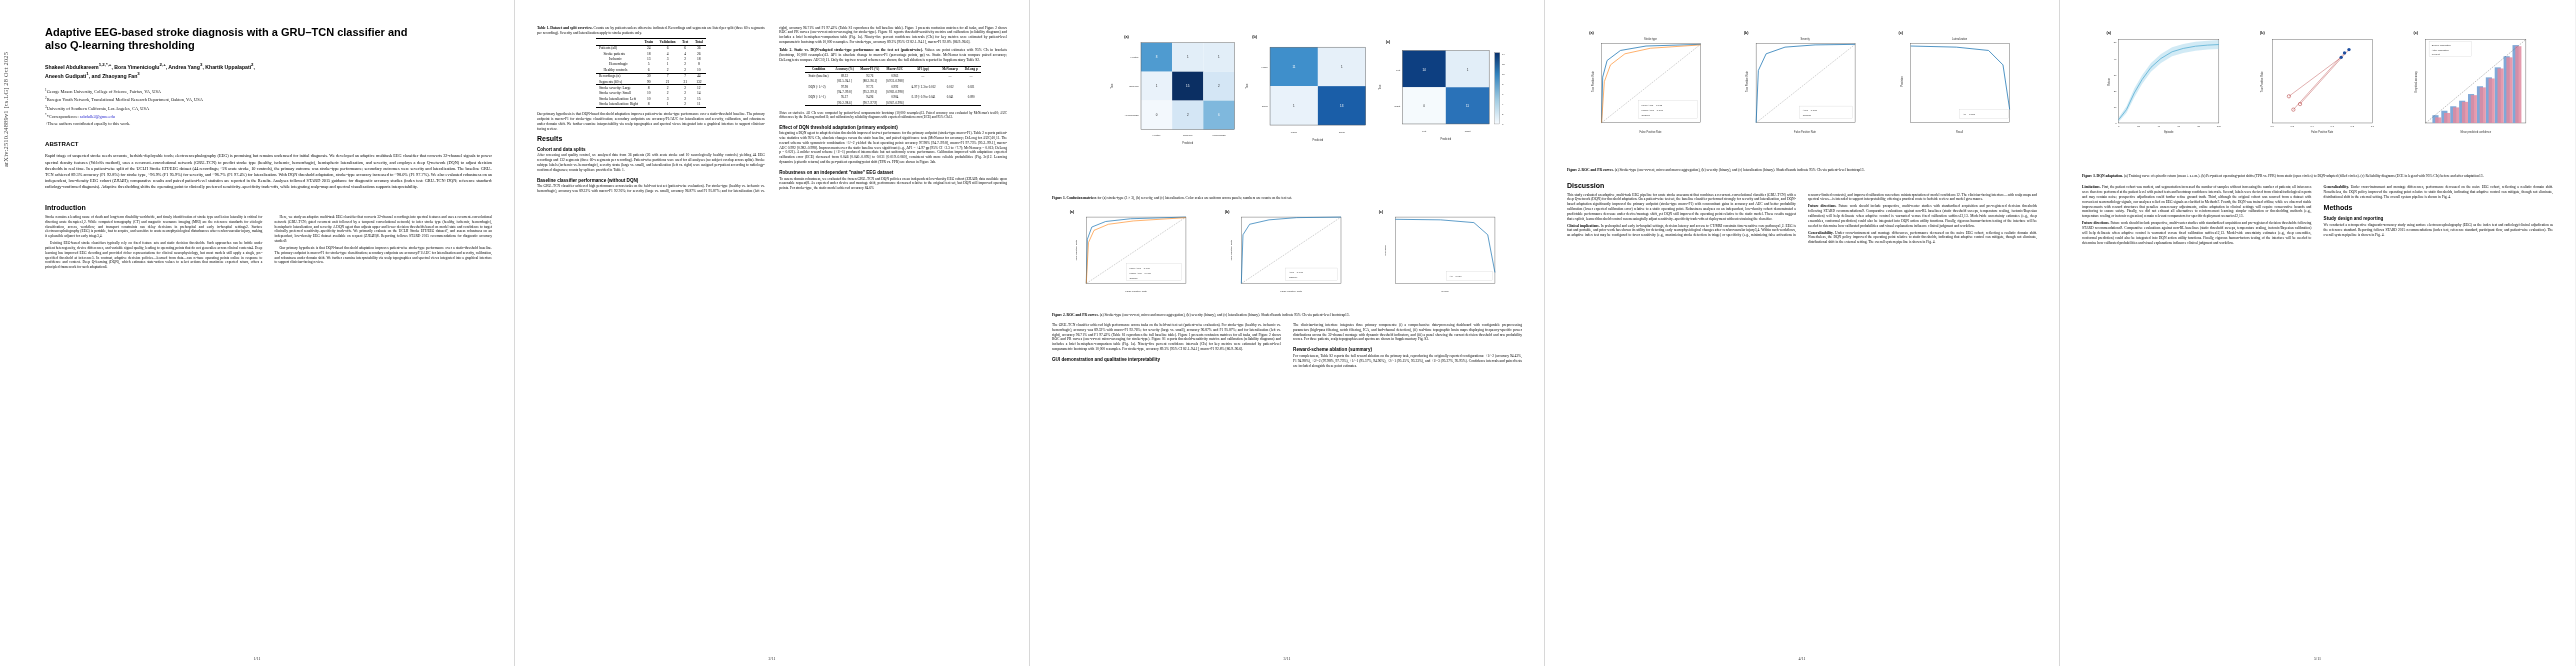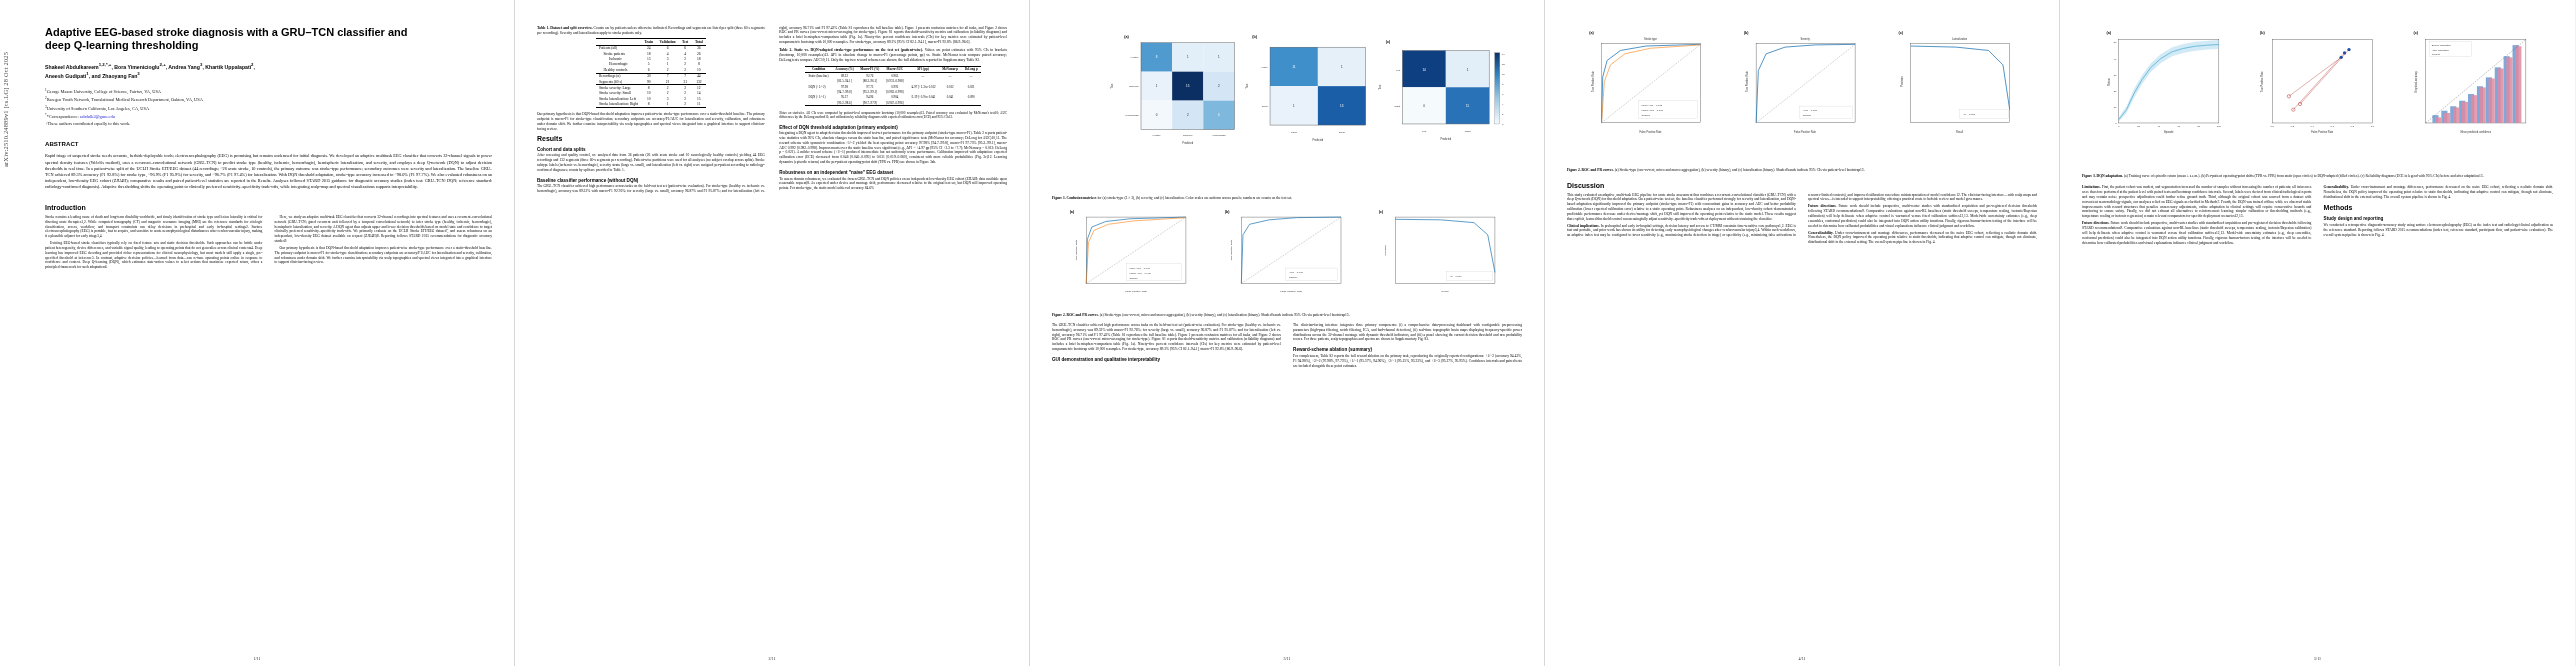--- a/index.html
+++ b/index.html
@@ -89,21 +89,21 @@
 </style>
 </head>
 <body>
 
 <div class="viewer">
 
   <div class="page">
     <div class="page-inner">
       <div class="arxiv-stamp">arXiv:2510.24889v1  [cs.LG]  28 Oct 2025</div>
       <div style="margin-left:23px;">
-        <h1 class="title">Adaptive EEG-based stroke diagnosis with a GRU–TCN classifier and deep Q-learning thresholding</h1>
+        <h1 class="title">Adaptive EEG-based stroke diagnosis with a GRU–TCN classifier and also Q-learning thresholding</h1>
         <div class="authors">
           Shakeel Abdulkareem<sup>1,2,*,+</sup>, Bora Yimenicioglu<sup>2,+</sup>, Andrea Yang<sup>3</sup>, Khartik Uppalapati<sup>2</sup>,<br>
           Aneesh Gudipati<sup>1</sup>, and Zhaoyang Fan<sup>3</sup>
         </div>
         <div>
           <div class="affil"><sup>1</sup><span>George Mason University, College of Science, Fairfax, VA, USA</span></div>
           <div class="affil"><sup>2</sup><span>Raregen Youth Network, Translational Medical Research Department, Oakton, VA, USA</span></div>
           <div class="affil"><sup>3</sup><span>University of Southern California, Los Angeles, CA, USA</span></div>
           <div class="affil"><sup>*</sup><span>*Correspondence:</span>
             <span class="mail">sabdulk2@gmu.edu</span></div>

